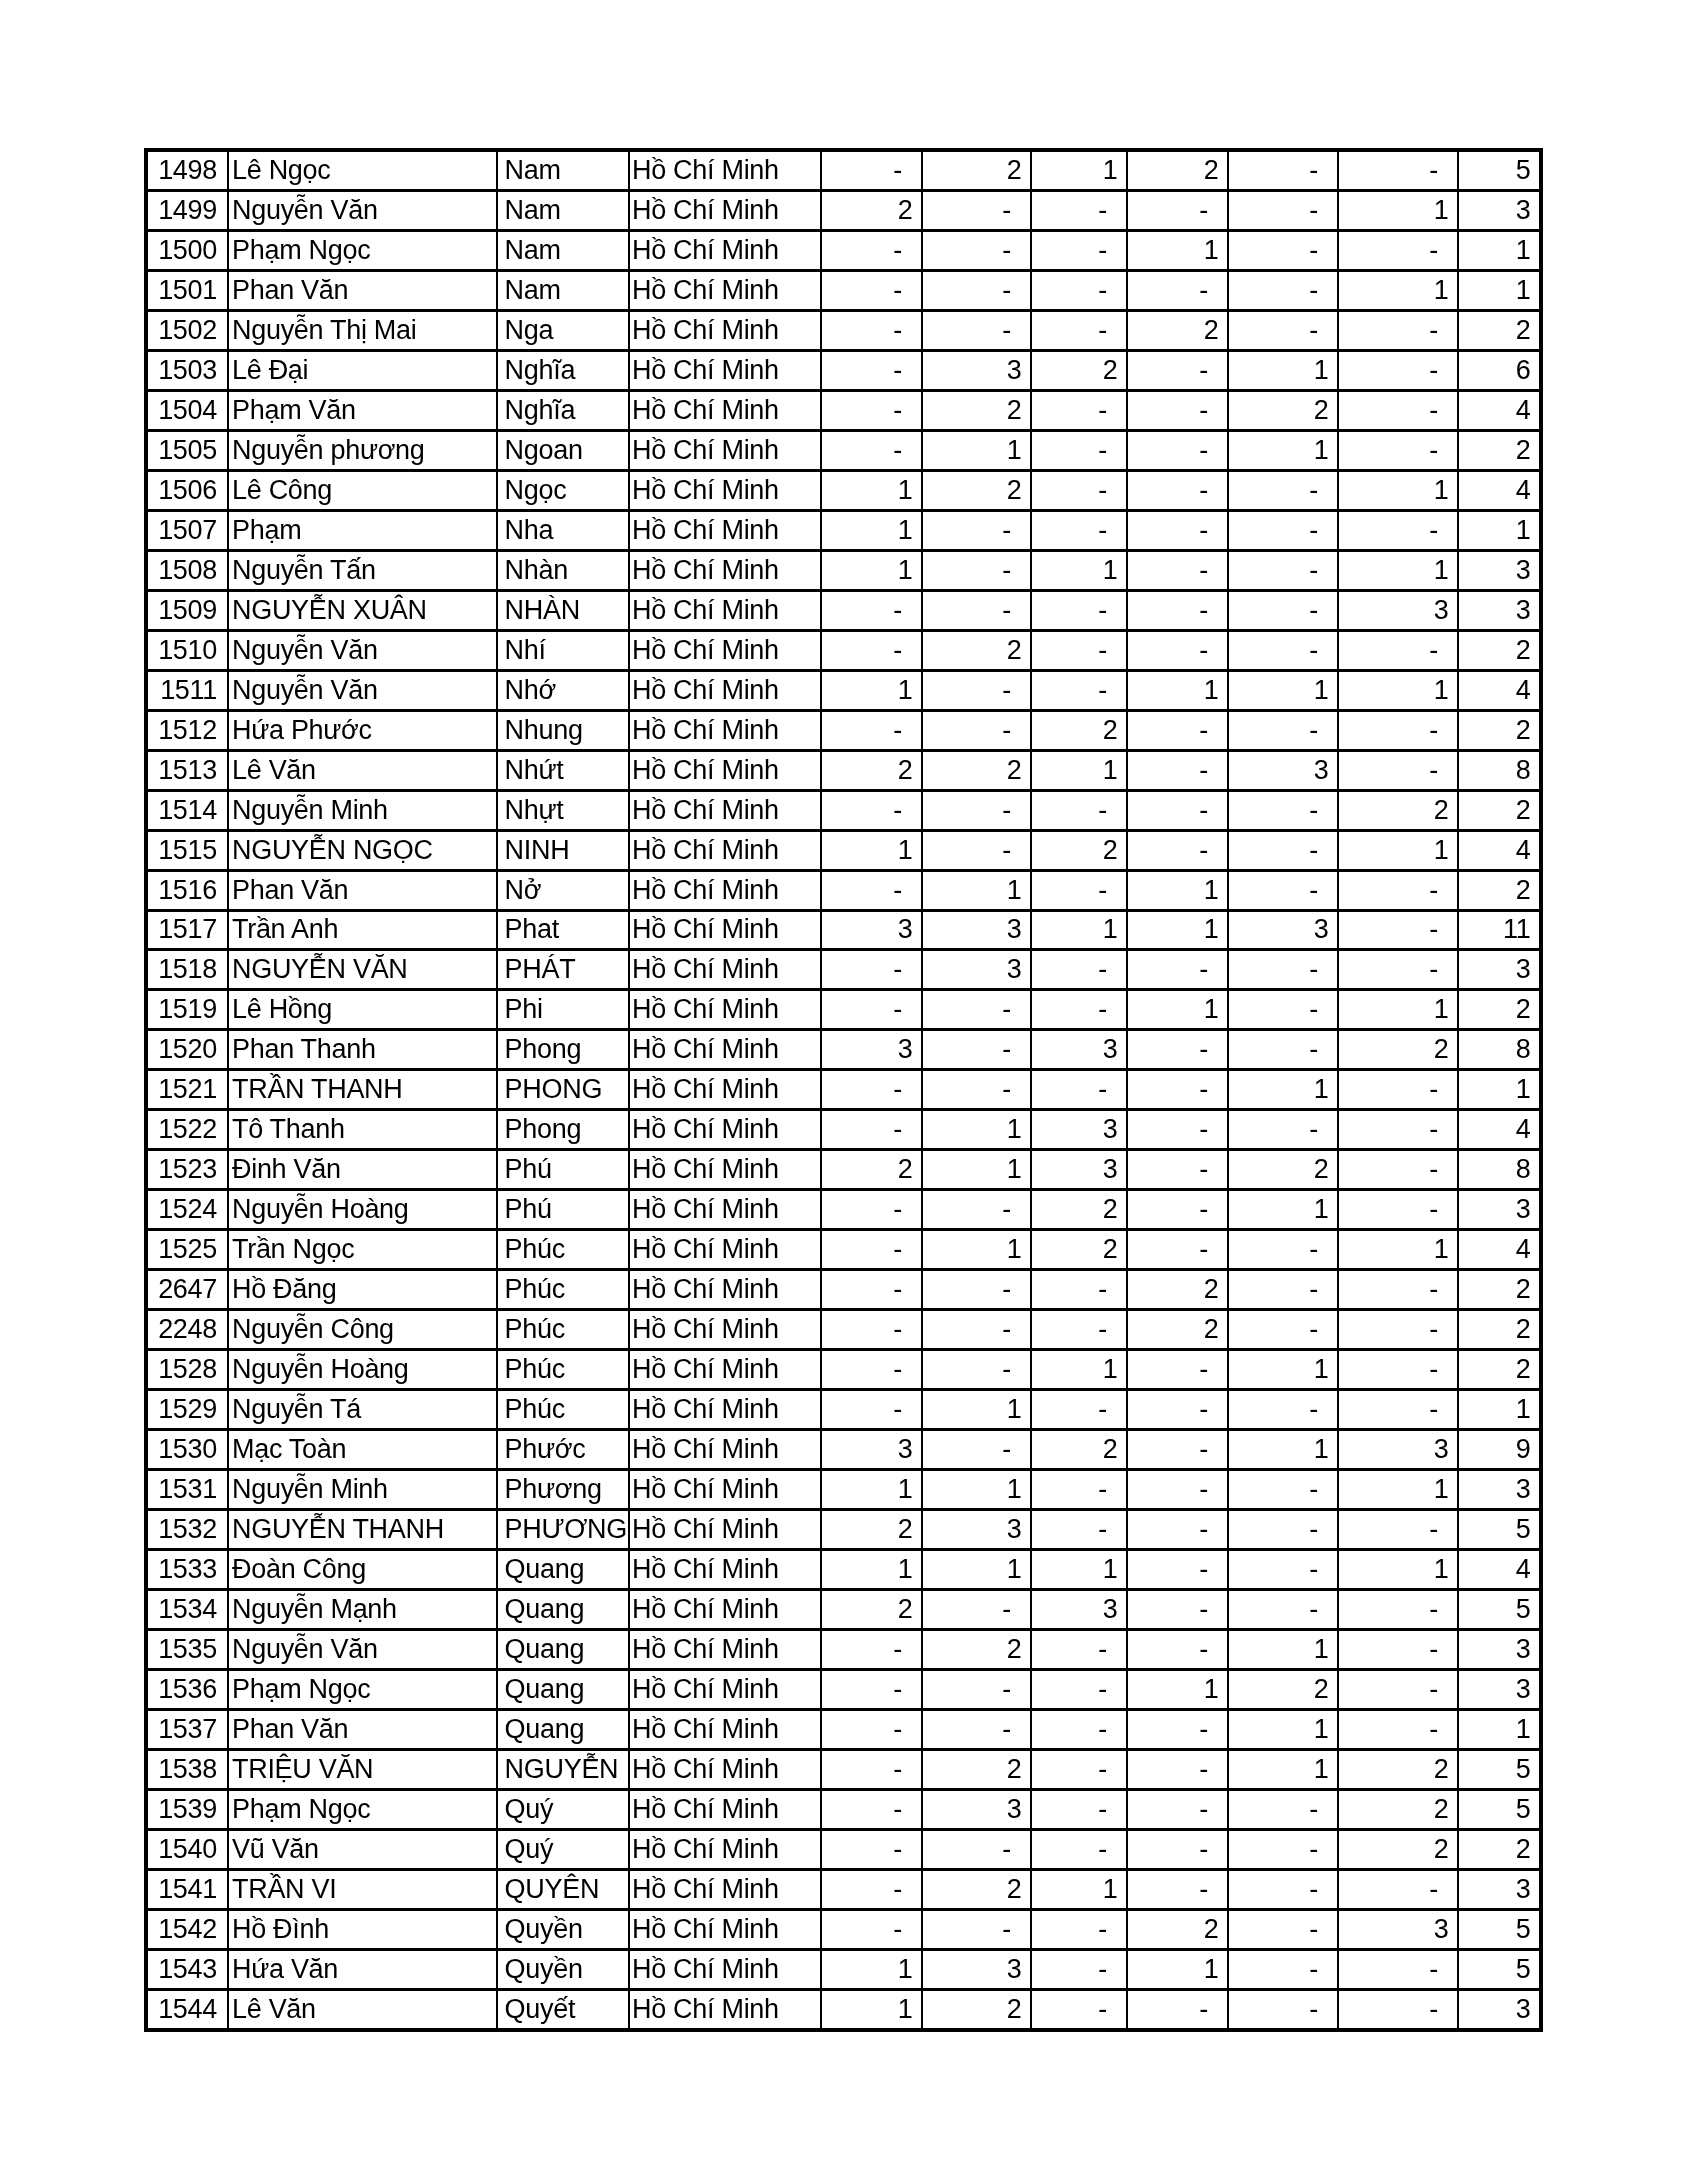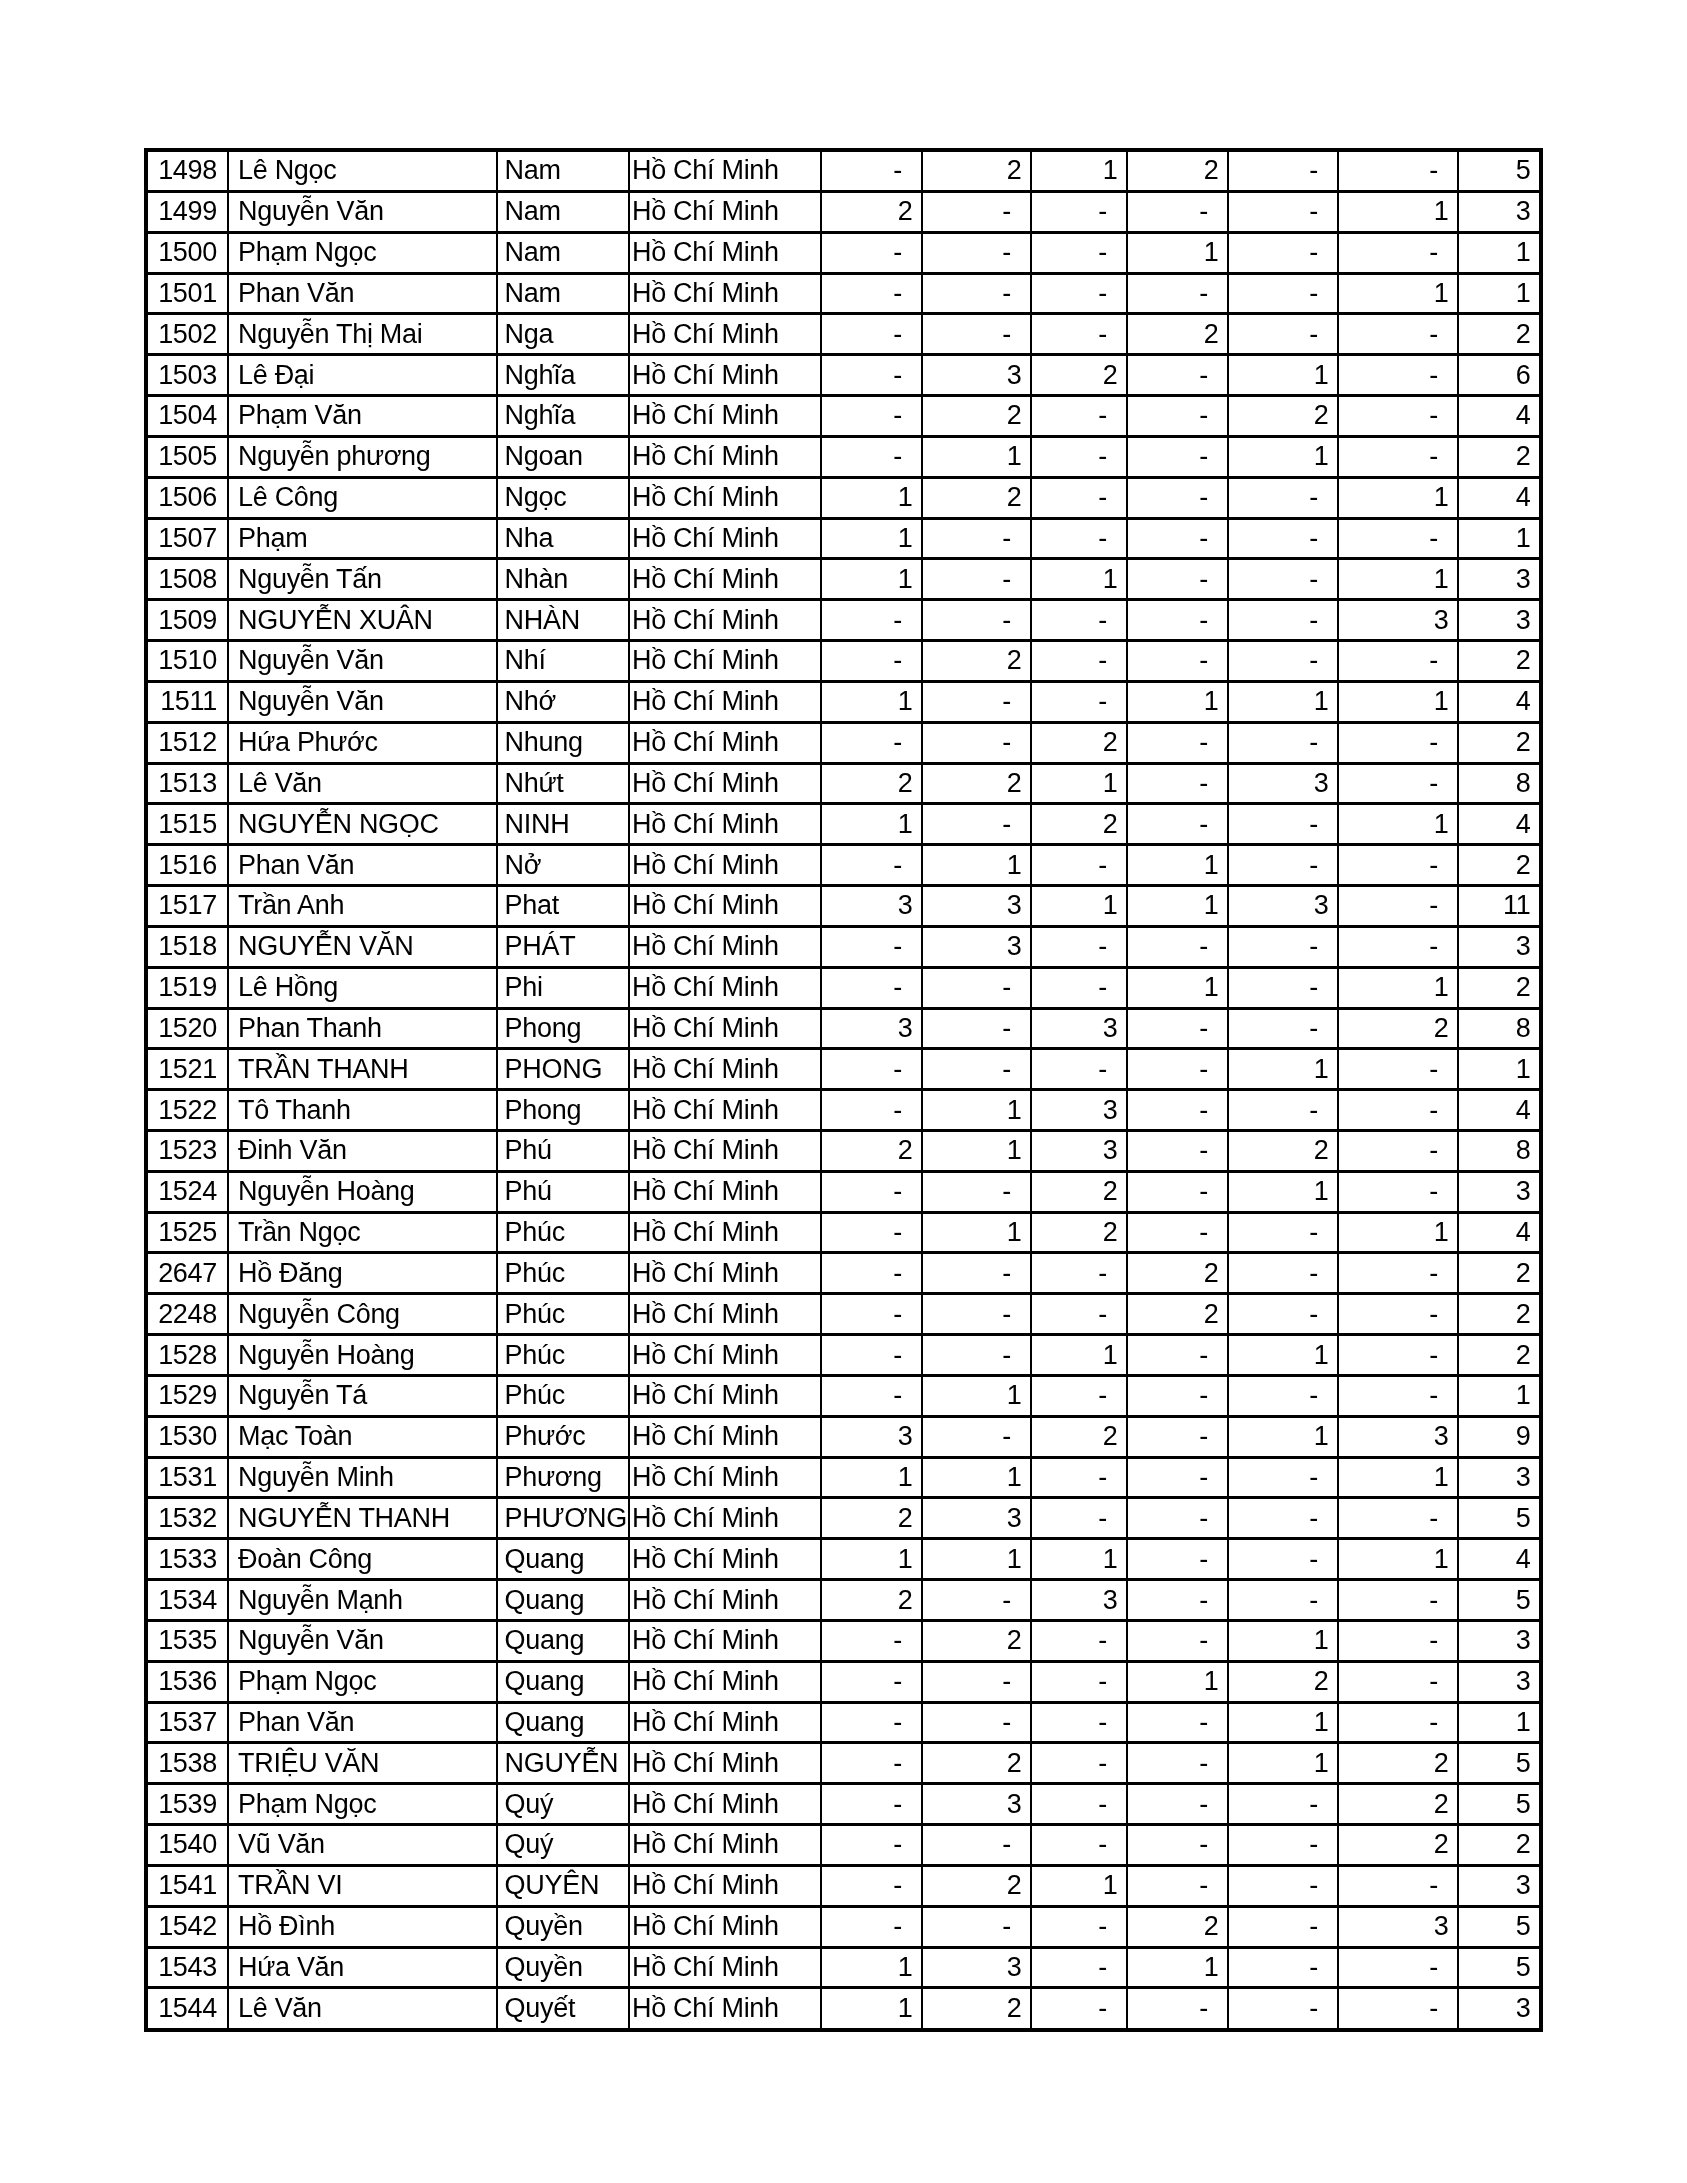--- a/index.html
+++ b/index.html
@@ -28,21 +28,21 @@
     border-bottom:3.3px solid #000;
     font-size:27px;
     letter-spacing:-0.3px;
     vertical-align:middle;
     white-space:nowrap;
     overflow:hidden;
     padding:0;
     background:#fff;
   }
   td.c-id    { text-align:right; padding-right:10px; }
-  td.c-name  { text-align:left;  padding-left:9px; }
+  td.c-name  { text-align:left;  padding-left:3px; }
   td.c-given { text-align:left;  padding-left:6.6px; }
   td.c-city  { text-align:left;  padding-left:2px;  }
   td.c-num   { text-align:right; padding-right:8.6px; }
   td.c-num.dash { padding-right:19px; }
 </style>
 </head>
 <body>
 
 <div class="page">
   <table class="roster">
@@ -277,20 +277,33 @@
     <td class="c-city">Hồ Chí Minh</td>
     <td class="c-num">2</td>
     <td class="c-num">2</td>
     <td class="c-num">1</td>
     <td class="c-num dash">-</td>
     <td class="c-num">3</td>
     <td class="c-num dash">-</td>
     <td class="c-num">8</td>
   </tr>
 
+  <tr>
+    <td class="c-id">1514</td>
+    <td class="c-name">Nguyễn Minh</td>
+    <td class="c-given">Nhựt</td>
+    <td class="c-city">Hồ Chí Minh</td>
+    <td class="c-num dash">-</td>
+    <td class="c-num dash">-</td>
+    <td class="c-num dash">-</td>
+    <td class="c-num dash">-</td>
+    <td class="c-num dash">-</td>
+    <td class="c-num">2</td>
+    <td class="c-num">2</td>
+  </tr>
 
   <tr>
     <td class="c-id">1515</td>
     <td class="c-name">NGUYỄN NGỌC</td>
     <td class="c-given">NINH</td>
     <td class="c-city">Hồ Chí Minh</td>
     <td class="c-num">1</td>
     <td class="c-num dash">-</td>
     <td class="c-num">2</td>
     <td class="c-num dash">-</td>

